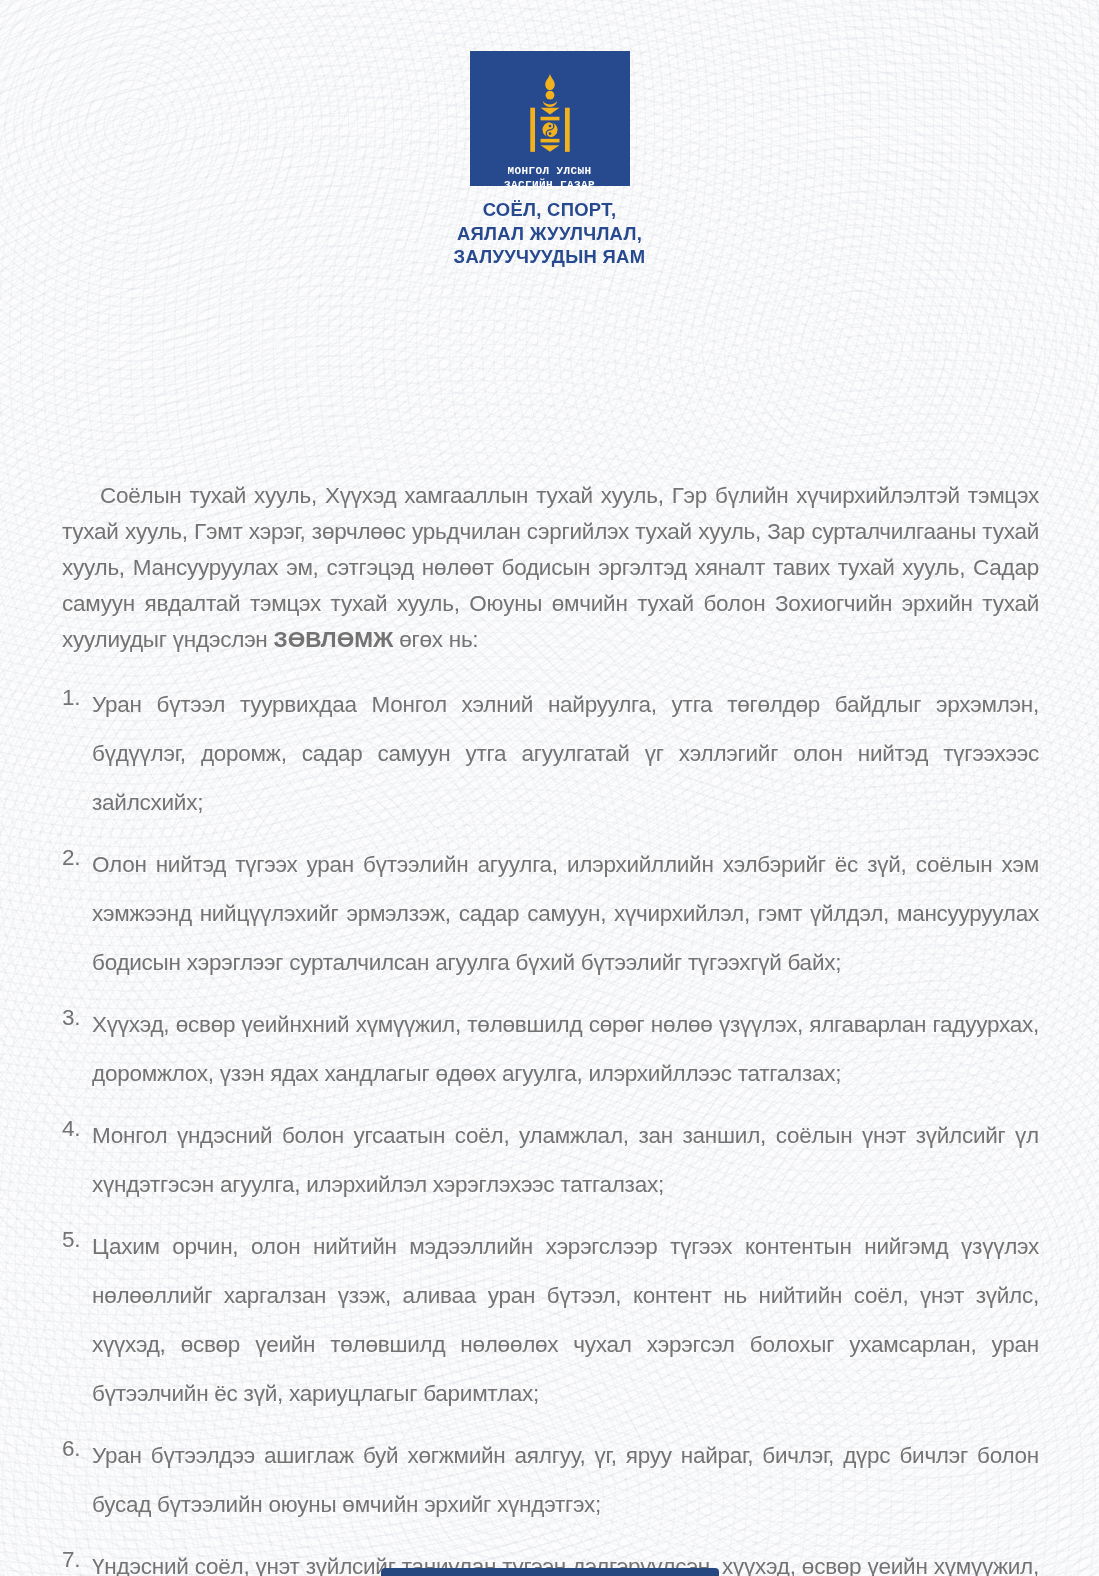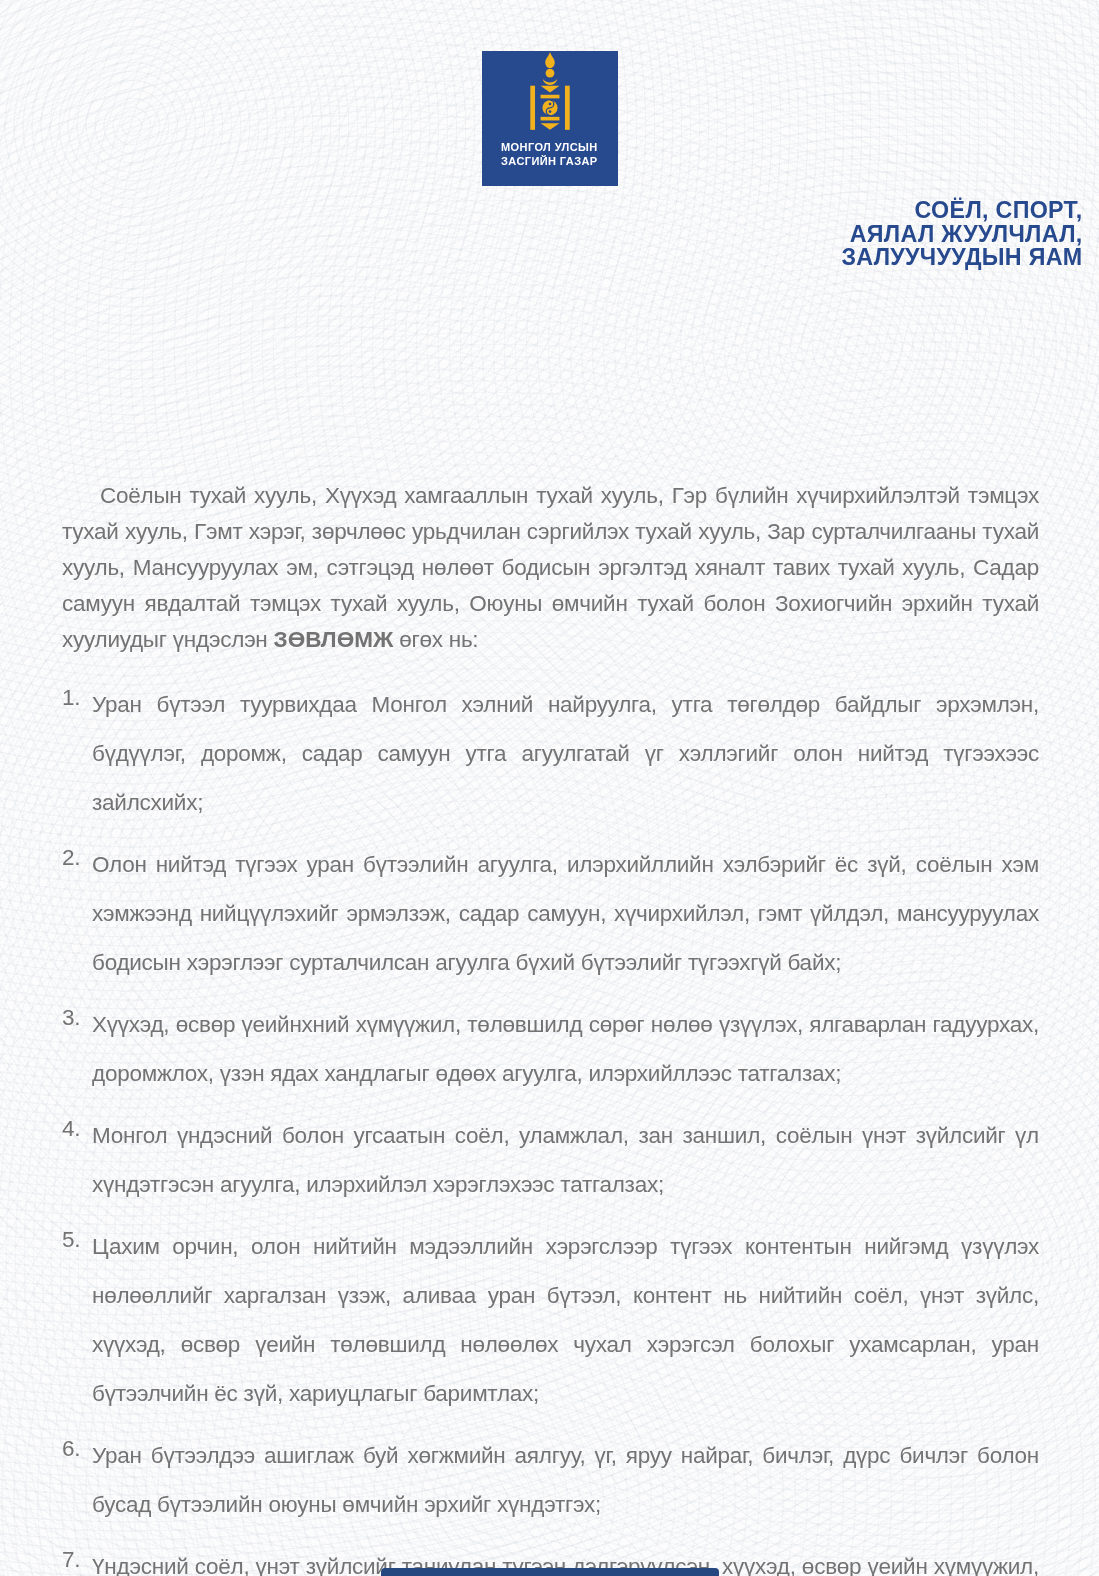--- a/index.html
+++ b/index.html
@@ -18,33 +18,33 @@
       repeating-radial-gradient(circle at 12% 8%,  rgba(188,196,206,.13) 0 1.5px, transparent 1.5px 9px),
       repeating-radial-gradient(circle at 78% 22%, rgba(188,196,206,.11) 0 1.5px, transparent 1.5px 11px),
       repeating-radial-gradient(circle at 30% 55%, rgba(188,196,206,.10) 0 1.5px, transparent 1.5px 10px),
       repeating-radial-gradient(circle at 85% 80%, rgba(188,196,206,.11) 0 1.5px, transparent 1.5px 9px),
       repeating-radial-gradient(circle at 45% 95%, rgba(188,196,206,.10) 0 1.5px, transparent 1.5px 12px);
   }
   .content{position:absolute;inset:0;}
   
   .logo-box{
     position:absolute;left:50%;top:51px;transform:translateX(-50%);
-    width:136px;height:135px;background:#27498e;
+    width:160px;height:135px;background:#27498e;
     display:flex;flex-direction:column;align-items:center;
-    box-sizing:border-box;padding-top:0;
+    box-sizing:border-box;padding-top:22px;font-family:Liberation Mono, monospace;
   }
   .logo-org{
     color:#ffffff;font-weight:bold;font-size:11.5px;line-height:13.5px;
     text-align:center;letter-spacing:.4px;margin-top:4px;
     transform:scaleX(.96);
   }
   .ministry{
     position:absolute;left:0;right:0;top:198px;
-    text-align:right;color:#27498e;font-weight:bold;
-    font-size:24px;line-height:23.5px;letter-spacing:.3px;
+    text-align:center;color:#27498e;font-weight:bold;
+    font-size:19px;line-height:23.5px;letter-spacing:.3px;
   }
   .ministry .min-line{display:block;transform:scaleX(.97);}
   
   .doc-title{
     position:absolute;left:0;right:0;top:306px;
     text-align:center;color:#1d3e7e;font-weight:800;
     font-size:35px;line-height:42px;letter-spacing:-.2px;
   }
   .doc-title .title-line{display:inline-block;transform:scaleX(.9);white-space:nowrap;}
   

